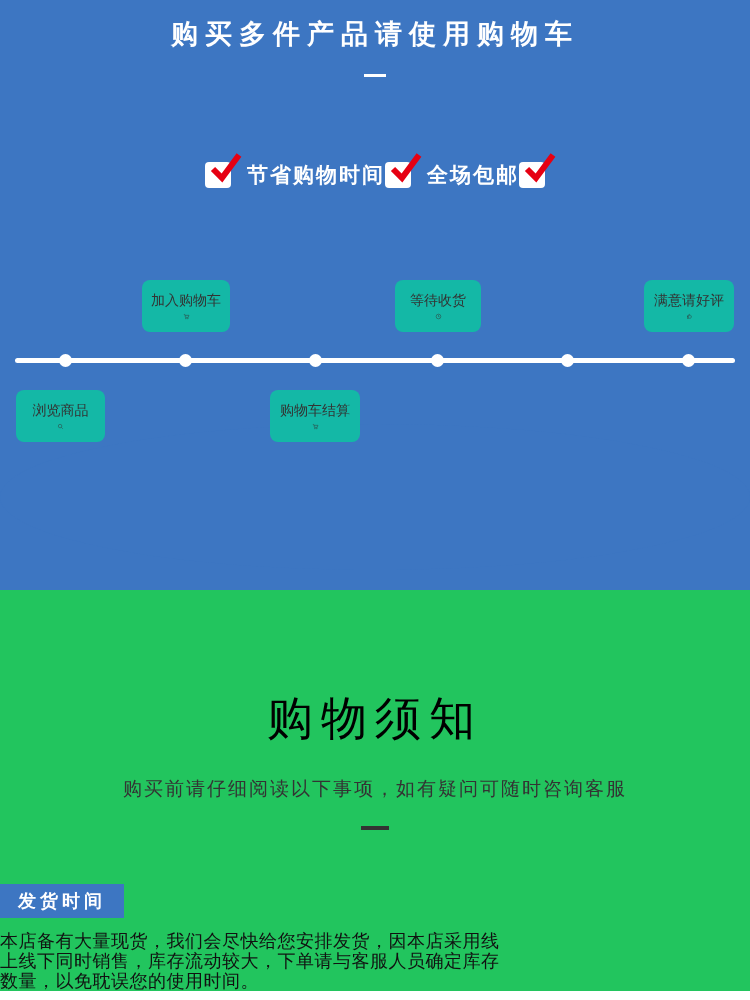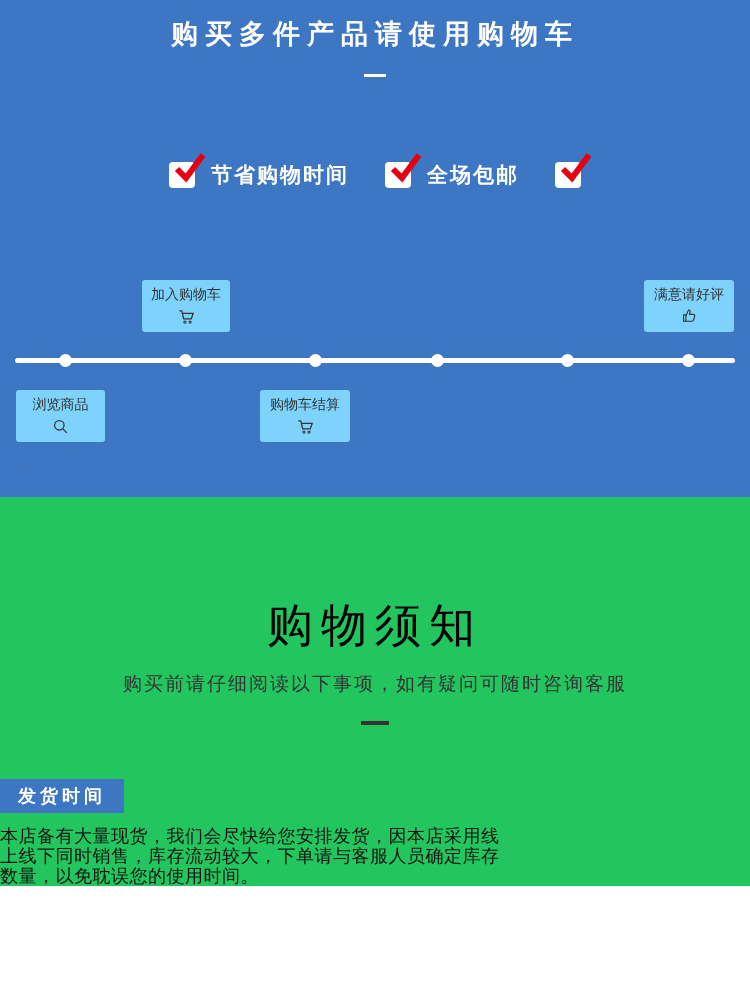--- a/index.html
+++ b/index.html
@@ -2,52 +2,52 @@
 <html><head>
 <meta charset="utf-8">
 <style>
   html, body { margin:0; padding:0; }
   body {
     width:750px; height:1000px; overflow:hidden; position:relative;
     background:#ffffff;
     font-family:"Liberation Sans", "DejaVu Sans", sans-serif;
   }
   
-  .hero { position:relative; width:750px; height:497px; background:#3d76c2; }
+  .hero { position:relative; width:750px; height:590px; background:#3d76c2; }
   .hero-curve {
     position:absolute; top:424px; left:0; width:750px; height:146px;
     background:#3d76c2; border-radius:50%; z-index:0;
   }
   .hero-title {
     padding-top:16px; text-align:center; color:#ffffff;
     font-size:27px; font-weight:bold; letter-spacing:7px;
   }
   .title-dash { width:22px; height:3px; background:#ffffff; margin:22px auto 0; }
   
-  .benefits { display:flex; justify-content:center; align-items:center; gap:36px; margin-top:84px; }
+  .benefits { display:flex; justify-content:center; align-items:center; margin-top:84px; }
   .benefit { display:flex; align-items:center; gap:16px; }
   .benefit-label { color:#ffffff; font-size:21px; font-weight:bold; letter-spacing:2px; }
   .checkbox-shape { position:relative; width:26px; height:26px; background:#ffffff; border-radius:4px; flex:0 0 auto; }
   .checkbox-shape svg { position:absolute; left:3px; top:-11px; width:34px; height:34px; }
   
   .tl-line { position:absolute; left:15px; top:358px; width:720px; height:5px; background:#ffffff; border-radius:3px; z-index:1; }
   .tl-dot { position:absolute; top:354px; width:13px; height:13px; background:#ffffff; border-radius:50%; z-index:1; }
   .tl-box {
-    position:absolute; z-index:1; background:#7dd3fc; border-radius:3px;
+    position:absolute; z-index:1; background:#14b8a6; border-radius:8px;
     display:flex; flex-direction:column; align-items:center; justify-content:center;
-    gap:3px; box-sizing:border-box; padding:6px 4px;
+    gap:3px; box-sizing:border-box; padding:12px 4px;
   }
   .tl-box .tl-label { font-size:14px; color:#333333; white-space:nowrap; }
   .tl-box svg { width:21px; height:21px; }
   .tb-top { top:280px; height:52px; }
   .tb-bottom { top:390px; height:52px; }
   
   .notice { position:relative; background:#22c55e; }
   .notice-title { padding-top:98px; text-align:center; font-size:46px; color:#000000; letter-spacing:8px; }
-  .notice-subtitle { margin-top:14px; text-align:center; font-size:19px; color:#333333; letter-spacing:2px; }
+  .notice-subtitle { margin-top:26px; text-align:center; font-size:19px; color:#333333; letter-spacing:2px; }
   .notice-dash { width:28px; height:4px; background:#333333; margin:24px auto 0; }
   .section { width:505px; }
   .section-1 { margin-top:54px; }
   .badge {
     display:inline-block; background:#3d76c2; color:#ffffff;
     font-size:18px; font-weight:bold; letter-spacing:4px; padding:5px 18px;
   }
   .body-text { margin-top:13px; font-size:18px; line-height:20px; color:#111111; letter-spacing:0.5px; }
   svg { display:block; }
 </style>
@@ -95,36 +95,43 @@
   <div class="tl-dot" style="left:682px"></div>
 
   <div class="tl-box tb-top" style="left:142px; width:88px">
     <span class="tl-label">加入购物车</span>
     <svg viewBox="0 0 24 24">
       <path d="M3 5 H6 L8.5 15 H18 L20.5 8 H7" fill="none" stroke="#333" stroke-width="1.6"></path>
       <circle cx="10" cy="19" r="1.4" fill="none" stroke="#333" stroke-width="1.3"></circle>
       <circle cx="16.5" cy="19" r="1.4" fill="none" stroke="#333" stroke-width="1.3"></circle>
     </svg>
   </div>
+  <div class="tl-box tb-top" style="left:395px; width:86px">
+    <span class="tl-label">等待收货</span>
+    <svg viewBox="0 0 24 24">
+      <circle cx="12" cy="12" r="8" fill="none" stroke="#333" stroke-width="1.6"></circle>
+      <path d="M12 7 V12 L16 13.5" fill="none" stroke="#333" stroke-width="1.6"></path>
+    </svg>
+  </div>
   <div class="tl-box tb-bottom" style="left:16px; width:89px">
     <span class="tl-label">浏览商品</span>
     <svg viewBox="0 0 24 24">
       <circle cx="10.5" cy="10.5" r="6" fill="none" stroke="#333" stroke-width="1.6"></circle>
       <path d="M15 15 L20 20" fill="none" stroke="#333" stroke-width="1.6"></path>
     </svg>
   </div>
 
   <div class="tl-box tb-top" style="left:644px; width:90px">
     <span class="tl-label">满意请好评</span>
     <svg viewBox="0 0 24 24">
       <rect x="4.5" y="10" width="3" height="8" fill="none" stroke="#333" stroke-width="1.4"></rect>
       <path d="M7.5 11 L10.5 4.5 C11 3.2 13.2 3.8 12.8 5.8 L12.1 9.3 H16.8 C18.3 9.3 18.9 10.4 18.5 11.8 L17.2 16.3 C16.9 17.4 16.1 18 15 18 H7.5" fill="none" stroke="#333" stroke-width="1.4"></path>
     </svg>
   </div>
-  <div class="tl-box tb-bottom" style="left:260px; width:90px">
+  <div class="tl-box tb-bottom" style="left:270px; width:90px">
     <span class="tl-label">购物车结算</span>
     <svg viewBox="0 0 24 24">
       <path d="M3 5 H6 L8.5 15 H18 L20.5 8 H7" fill="none" stroke="#333" stroke-width="1.6"></path>
       <circle cx="10" cy="19" r="1.4" fill="none" stroke="#333" stroke-width="1.3"></circle>
       <circle cx="16.5" cy="19" r="1.4" fill="none" stroke="#333" stroke-width="1.3"></circle>
     </svg>
   </div>
 </div>
 
 <div class="notice">

